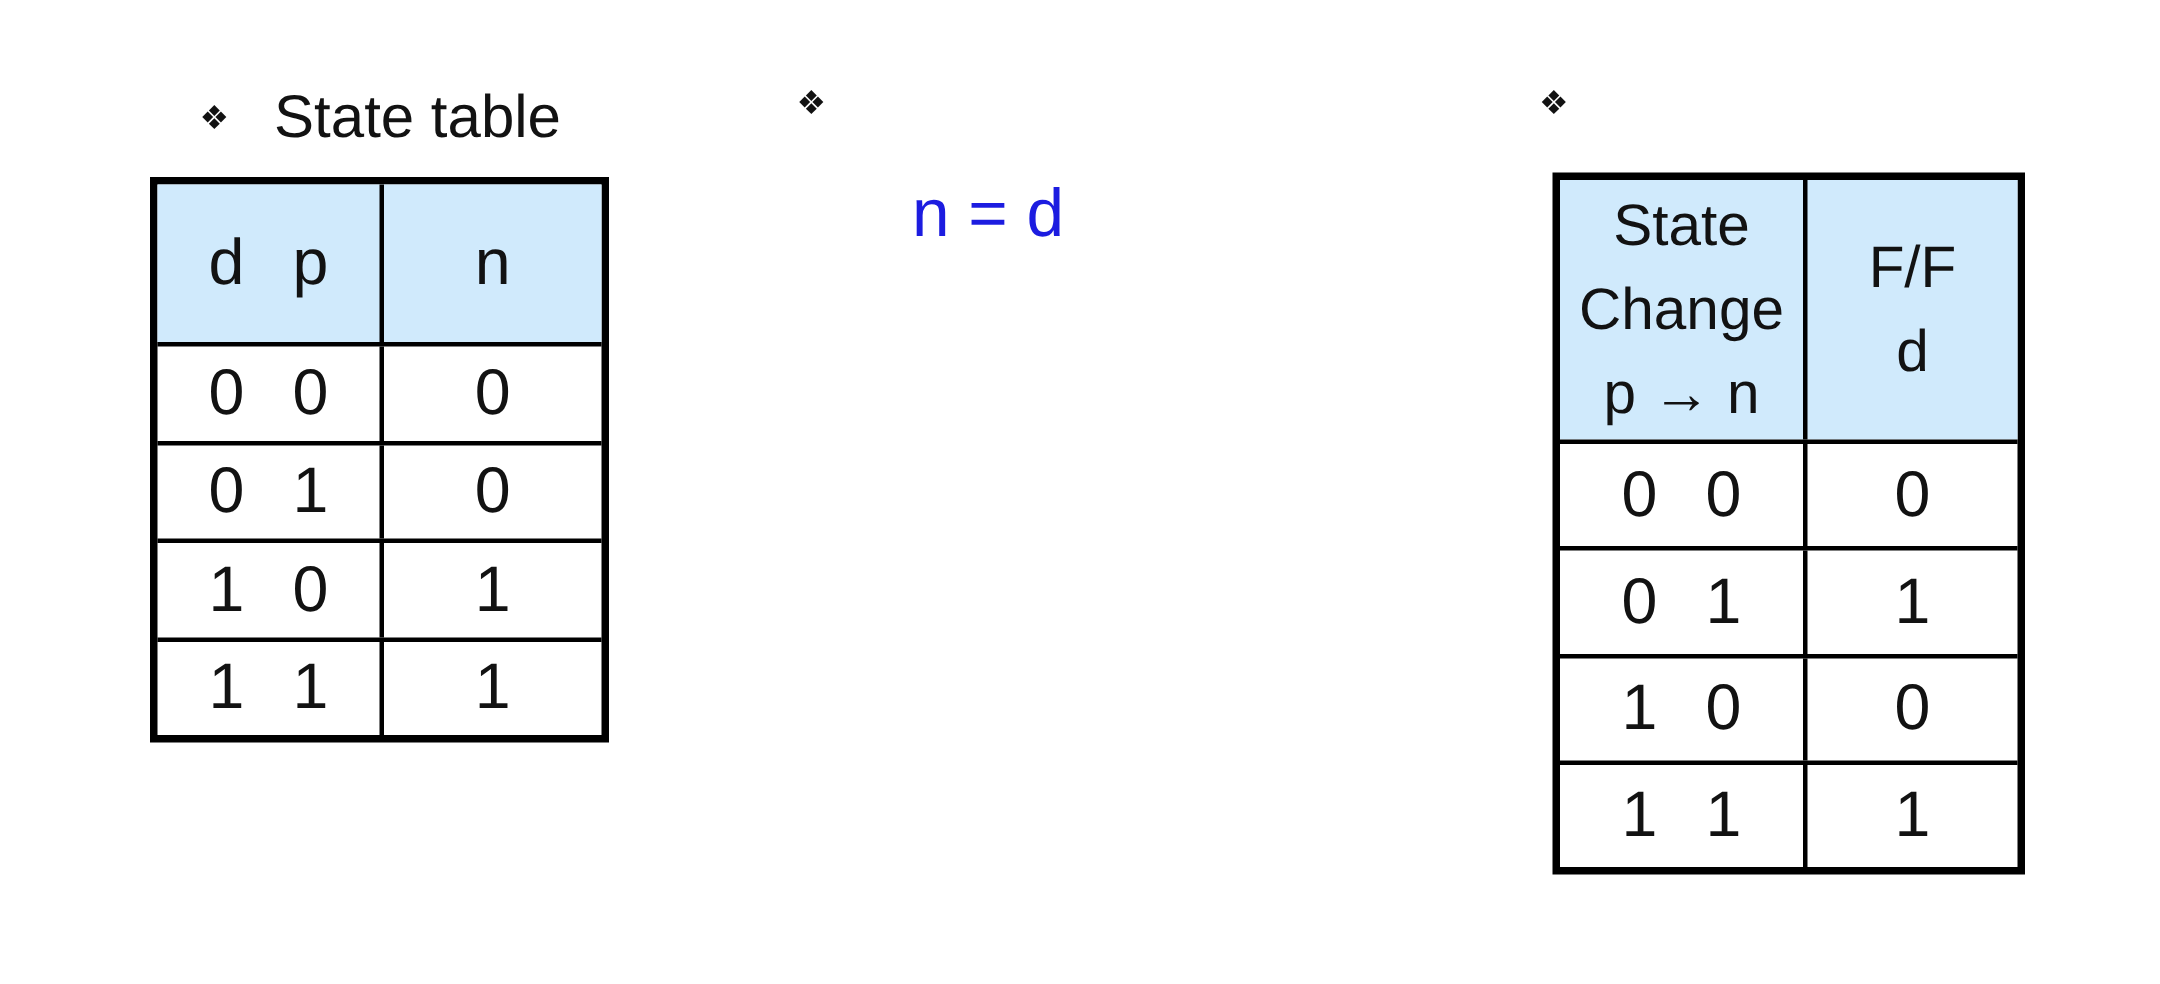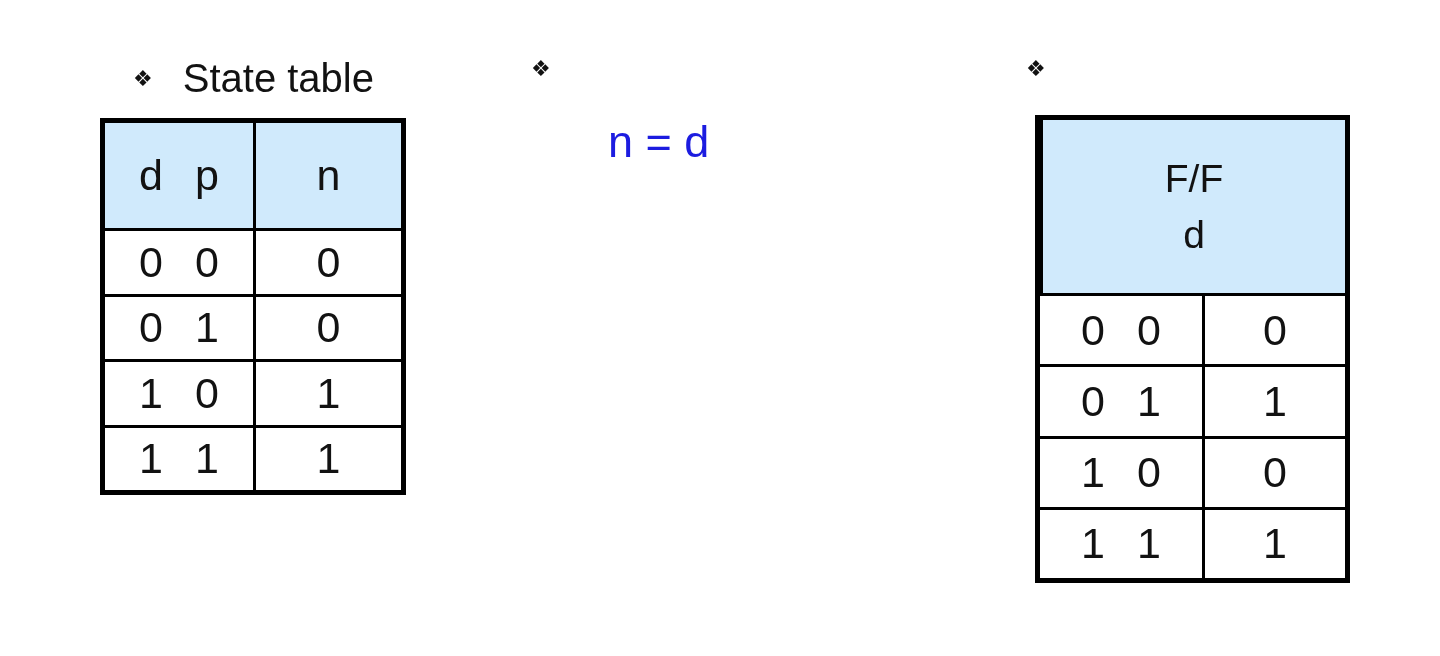--- a/index.html
+++ b/index.html
@@ -158,20 +158,27 @@
 </div>
 
 <div id="equation">n = d</div>
 
 <div class="title-row" id="excitation-title">
   <span class="bullet">❖</span>
 </div>
 
 <div class="ltable" id="excitation-table">
   <div class="trow header">
+    <div class="cell left">
+      <div class="header-stack">
+        <span>State</span>
+        <span>Change</span>
+        <span>p → n</span>
+      </div>
+    </div>
     <div class="cell right">
       <div class="header-stack">
         <span>F/F</span>
         <span>d</span>
       </div>
     </div>
   </div>
   <div class="trow">
     <div class="cell left">
       <div class="digits">

